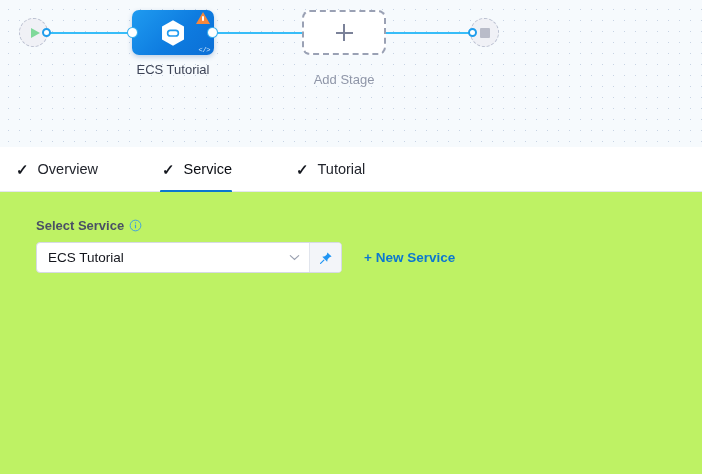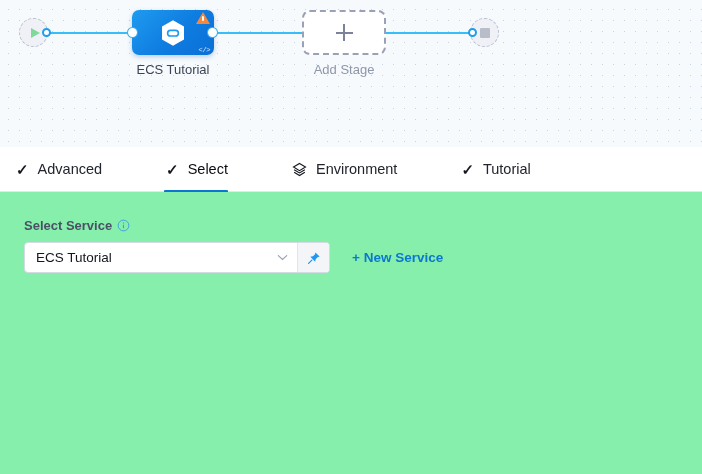--- a/index.html
+++ b/index.html
@@ -111,21 +111,21 @@
 
   .node-label {
     position: absolute;
     top: 62px;
     width: 140px;
     text-align: center;
     font-size: 13px;
     color: #3d4457;
   }
   .node-label.svc { left: 103px; }
-  .node-label.add { left: 274px; color: #8f96a8; top: 62px; }
+  .node-label.add { left: 274px; color: #8f96a8; top: 72px; }
 
   
   .add-stage {
     position: absolute;
     left: 302px; top: 10px;
     width: 84px; height: 45px;
     border: 2px dashed #9aa1b4;
     border-radius: 8px;
     background: #ffffff;
     display: flex; align-items: center; justify-content: center;
@@ -177,22 +177,22 @@
     left: 0; right: 18px; bottom: -1px;
     height: 3px;
     background: #0b77d1;
     border-radius: 1px;
   }
 
   
   .content {
     position: relative;
     height: 282px;
-    background: #86efac;
-    padding: 26px 0 0 24px;
+    background: #bef264;
+    padding: 26px 0 0 36px;
   }
   .field-label {
     font-size: 13px;
     color: #4a5065;
     font-weight: bold;
     display: flex;
     align-items: center;
     gap: 5px;
     margin-bottom: 9px;
   }
@@ -277,36 +277,28 @@
   <div class="terminal end">
     <div class="stop-sq"></div>
   </div>
   <div class="port p-end"></div>
 </div>
 
 <div class="tabbar">
 
   <div class="tab">
     <span class="tick">✓</span>
-    <span>Advanced</span>
+    <span>Overview</span>
   </div>
 
   <div class="tab active">
     <span class="tick">✓</span>
-    <span>Select</span>
-  </div>
-
-  <div class="tab">
-    <svg class="tab-ico" viewBox="0 0 16 16">
-      <path d="M8 1.6 L14.4 5.4 L8 9.2 L1.6 5.4 Z" fill="none" stroke="#15181f" stroke-width="1.2"></path>
-      <path d="M2.3 8.2 L8 11.6 L13.7 8.2" fill="none" stroke="#15181f" stroke-width="1.2"></path>
-      <path d="M2.3 11.0 L8 14.4 L13.7 11.0" fill="none" stroke="#15181f" stroke-width="1.2"></path>
-    </svg>
-    <span>Environment</span>
-  </div>
+    <span>Service</span>
+  </div>
+
 
 
   <div class="tab">
     <span class="tick">✓</span>
     <span>Tutorial</span>
   </div>
 </div>
 
 <div class="content">
 

